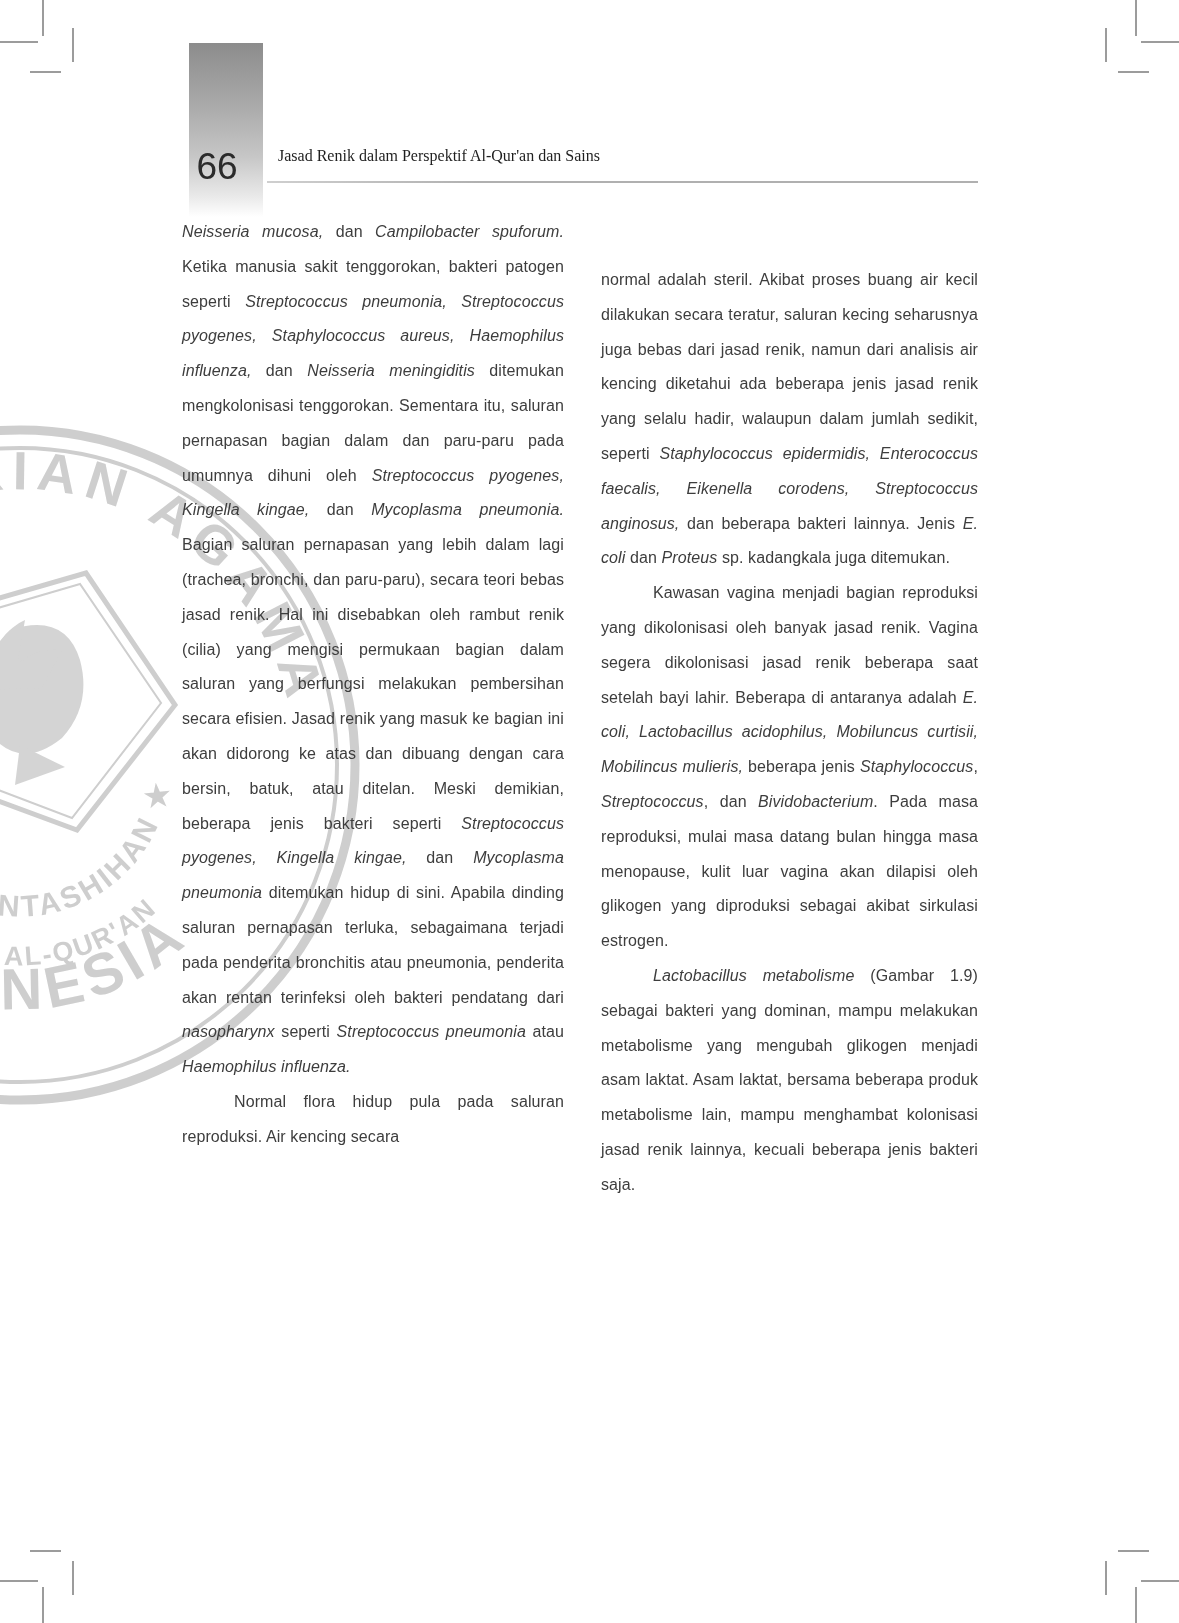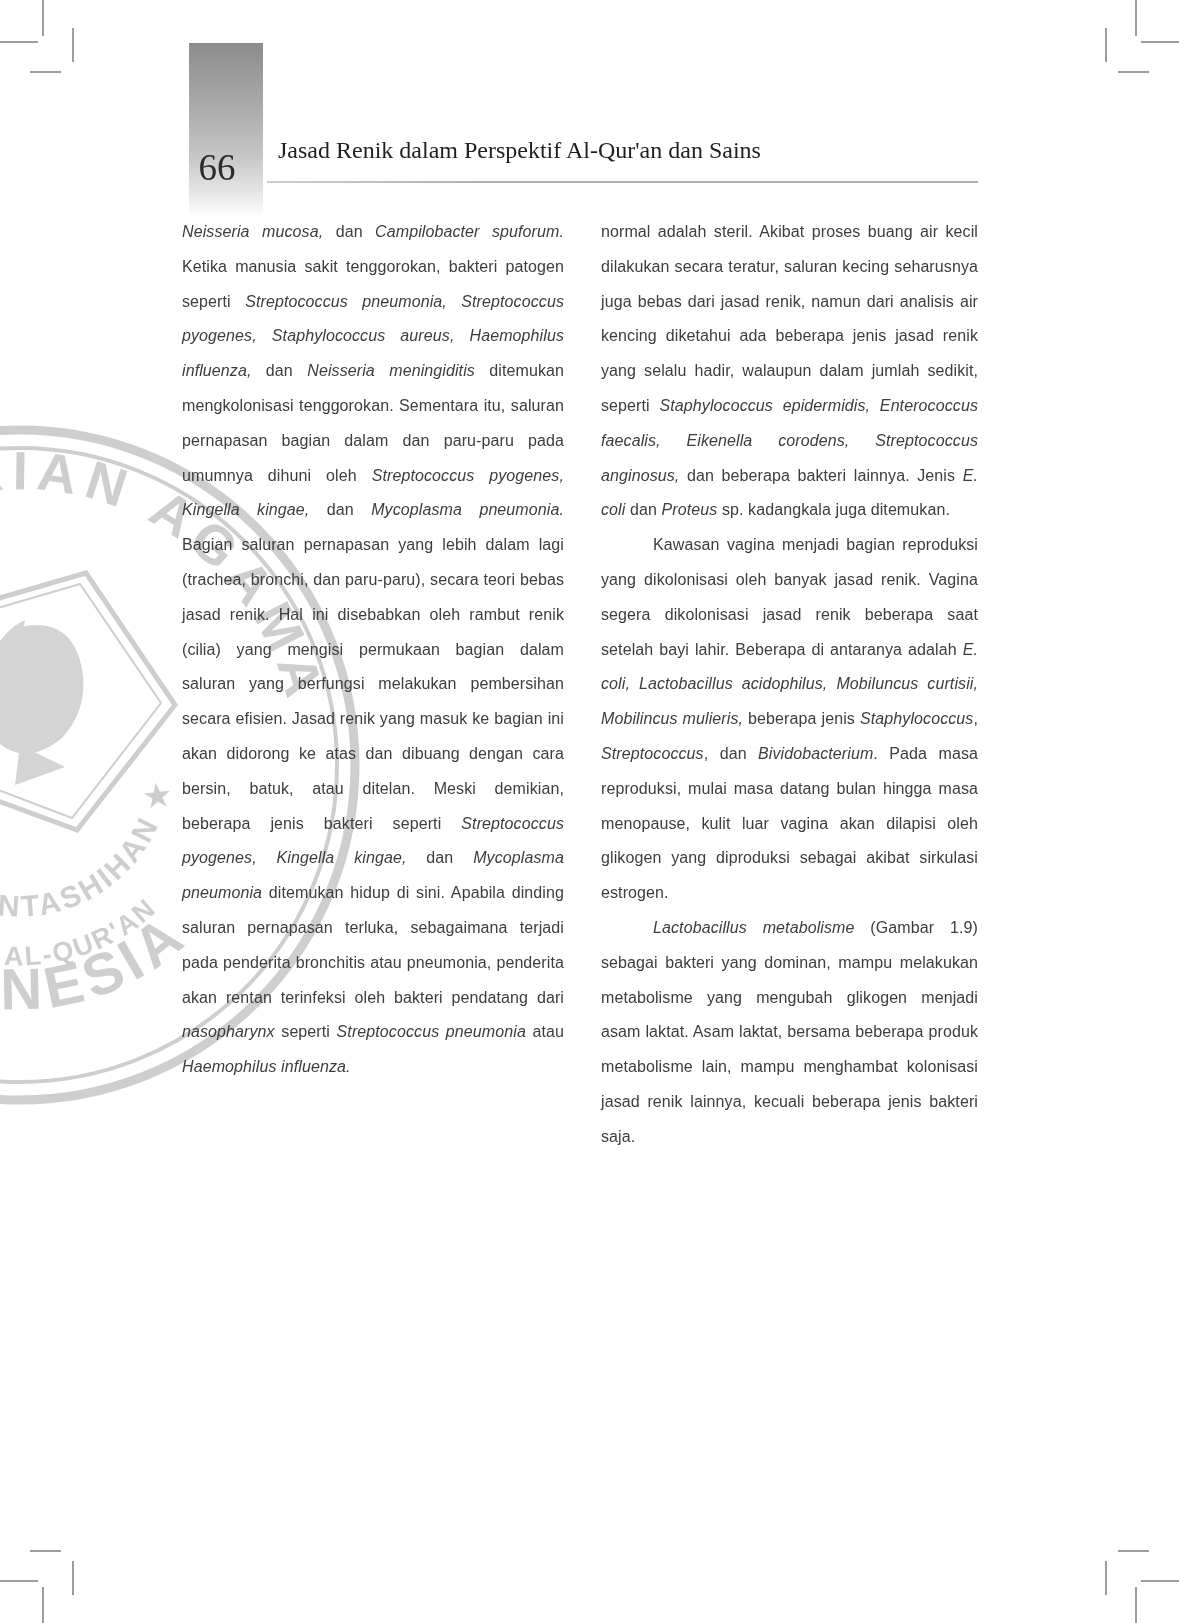--- a/index.html
+++ b/index.html
@@ -2,28 +2,28 @@
 <html><head>
 <meta charset="utf-8">
 <style>
   html,body{margin:0;padding:0;background:#ffffff;}
   #page{position:relative;width:1179px;height:1623px;background:#ffffff;overflow:hidden;
         font-family:"Liberation Sans",sans-serif;}
   .cropmark{position:absolute;background:#9c9c9c;}
   .gradbar{position:absolute;left:189px;top:43px;width:74px;height:174px;
            background:linear-gradient(180deg,#8c8c8c 0%,#a9a9a9 35%,#c6c6c6 65%,#e9e9e9 88%,rgba(255,255,255,0) 100%);}
   .pagenum{position:absolute;left:189px;top:146px;width:56px;text-align:center;
-           font-family:Liberation Serif, serif;font-size:37px;color:#2b2b2b;}
-  .headertitle{position:absolute;left:278px;top:137px;width:700px;
-           font-family:"Liberation Serif",serif;font-size:24px;color:#1f1f1f;white-space:nowrap;}
+           font-family:Liberation Sans, sans-serif;font-size:37px;color:#2b2b2b;}
+  .headertitle{position:absolute;left:278px;top:147px;width:700px;
+           font-family:"Liberation Serif",serif;font-size:16px;color:#1f1f1f;white-space:nowrap;}
   .headerrule{position:absolute;left:267px;top:181px;width:711px;height:2px;
            background:linear-gradient(90deg,#cfcfcf 0%,#b0b0b0 30%,#b0b0b0 100%);}
   .col{position:absolute;top:215px;color:#3d3d3d;}
   .col-left{left:182px;width:382px;}
-  .col-right{left:601px;width:377px;}
+  .col-right{left:601px;width:377px;margin-top:48px;}
   .para{margin:0;text-align:justify;font-size:16px;line-height:34.8px;letter-spacing:0.1px;}
   .para.indent{text-indent:52px;}
   .para i{font-style:italic;}
   .watermark{position:absolute;left:0;top:400px;pointer-events:none;}
 </style>
 </head>
 <body>
 
 <div id="page">
 
@@ -81,20 +81,21 @@
     </g>
   </svg>
 
   <div class="gradbar"></div>
   <div class="pagenum">66</div>
   <div class="headertitle">Jasad Renik dalam Perspektif Al-Qur'an dan Sains</div>
   <div class="headerrule"></div>
 
   <div class="col col-left">
     <p class="para"><i>Neisseria mucosa,</i><span> dan </span><i>Campilobacter spuforum.</i><span> Ketika manusia sakit tenggorokan, bakteri patogen seperti </span><i>Streptococcus pneumonia, Streptococcus pyogenes, Staphylococcus aureus, Haemophilus influenza,</i><span> dan </span><i>Neisseria meningiditis</i><span> ditemukan mengkolonisasi tenggorokan. Sementara itu, saluran pernapasan bagian dalam dan paru-paru pada umumnya dihuni oleh </span><i>Streptococcus pyogenes, Kingella kingae,</i><span> dan </span><i>Mycoplasma pneumonia.</i><span> Bagian saluran pernapasan yang lebih dalam lagi (trachea, bronchi, dan paru-paru), secara teori bebas jasad renik. Hal ini disebabkan oleh rambut renik (cilia) yang mengisi permukaan bagian dalam saluran yang berfungsi melakukan pembersihan secara efisien. Jasad renik yang masuk ke bagian ini akan didorong ke atas dan dibuang dengan cara bersin, batuk, atau ditelan. Meski demikian, beberapa jenis bakteri seperti </span><i>Streptococcus pyogenes, Kingella kingae,</i><span> dan </span><i>Mycoplasma pneumonia</i><span> ditemukan hidup di sini. Apabila dinding saluran pernapasan terluka, sebagaimana terjadi pada penderita bronchitis atau pneumonia, penderita akan rentan terinfeksi oleh bakteri pendatang dari </span><i>nasopharynx</i><span> seperti </span><i>Streptococcus pneumonia</i><span> atau </span><i>Haemophilus influenza.</i></p>
+    <p class="para indent"><span>Normal flora hidup pula pada saluran reproduksi. Air kencing secara</span></p>
   </div>
   <div class="col col-right">
     <p class="para"><span>normal adalah steril. Akibat proses buang air kecil dilakukan secara teratur, saluran kecing seharusnya juga bebas dari jasad renik, namun dari analisis air kencing diketahui ada beberapa jenis jasad renik yang selalu hadir, walaupun dalam jumlah sedikit, seperti </span><i>Staphylococcus epidermidis, Enterococcus faecalis, Eikenella corodens, Streptococcus anginosus,</i><span> dan beberapa bakteri lainnya. Jenis </span><i>E. coli</i><span> dan </span><i>Proteus</i><span> sp. kadangkala juga ditemukan.</span></p>
     <p class="para indent"><span>Kawasan vagina menjadi bagian reproduksi yang dikolonisasi oleh banyak jasad renik. Vagina segera dikolonisasi jasad renik beberapa saat setelah bayi lahir. Beberapa di antaranya adalah </span><i>E. coli, Lactobacillus acidophilus, Mobiluncus curtisii, Mobilincus mulieris,</i><span> beberapa jenis </span><i>Staphylococcus</i><span>, </span><i>Streptococcus</i><span>, dan </span><i>Bividobacterium</i><span>. Pada masa reproduksi, mulai masa datang bulan hingga masa menopause, kulit luar vagina akan dilapisi oleh glikogen yang diproduksi sebagai akibat sirkulasi estrogen.</span></p>
     <p class="para indent"><i>Lactobacillus metabolisme</i><span> (Gambar 1.9) sebagai bakteri yang dominan, mampu melakukan metabolisme yang mengubah glikogen menjadi asam laktat. Asam laktat, bersama beberapa produk metabolisme lain, mampu menghambat kolonisasi jasad renik lainnya, kecuali beberapa jenis bakteri saja.</span></p>
   </div>
 
 </div>
 
 </body></html>

